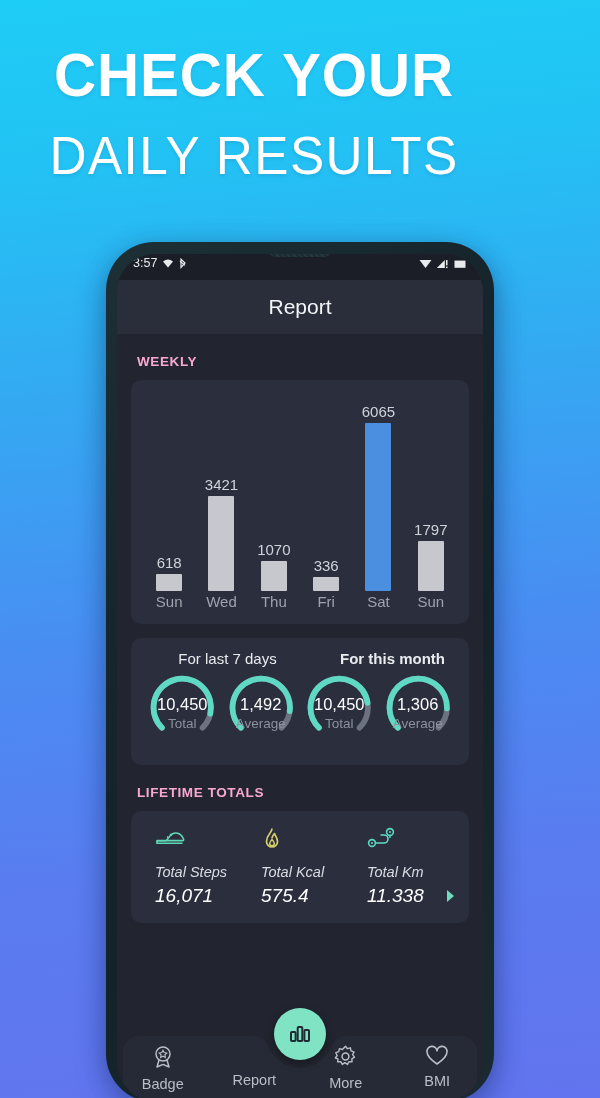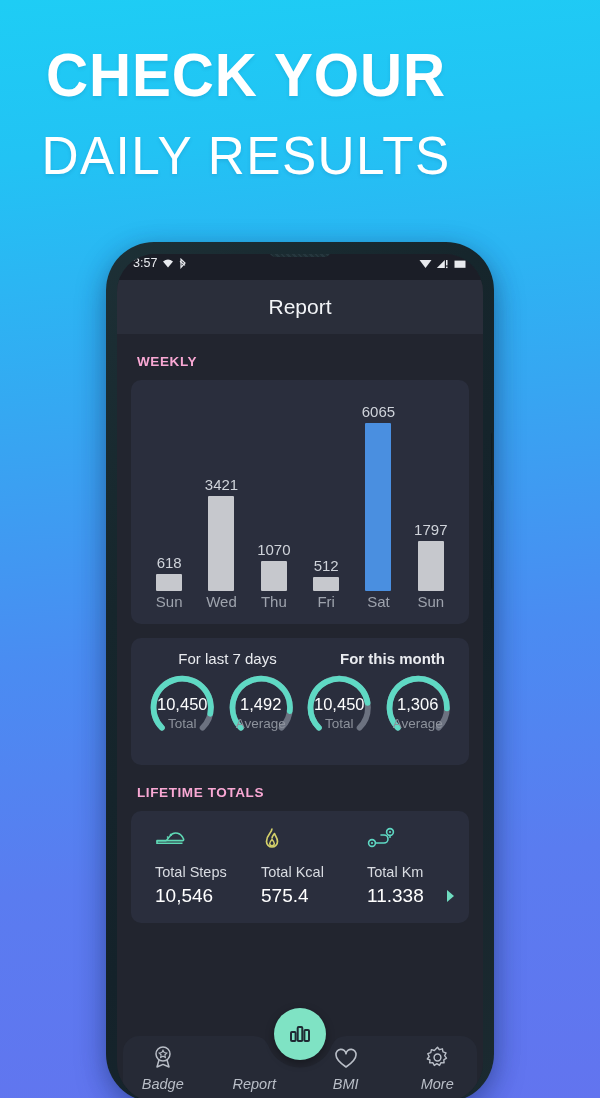--- a/index.html
+++ b/index.html
@@ -5,21 +5,21 @@
   * { margin:0; padding:0; box-sizing:border-box; }
   html, body { width:600px; height:1098px; }
   body {
     font-family: "Liberation Sans", sans-serif;
     background: linear-gradient(175deg, #1ecdf5 0%, #22c3f4 14%, #35a8f2 36%, #4a8cf2 58%, #5a7cf0 78%, #6274ef 100%);
     overflow:hidden;
     position:relative;
   }
 
   
-  .headline { position:absolute; top:44px; left:4px; width:484px; text-align:center; }
+  .headline { position:absolute; top:44px; left:12px; width:484px; text-align:center; }
   .hl-1 {
     font-family:"Liberation Sans Narrow","Liberation Sans",sans-serif;
     font-weight:bold; font-size:62px; letter-spacing:1px;
     color:#ffffff; line-height:1.0; transform:scaleX(0.94); transform-origin:center;
     text-shadow:0 2px 4px rgba(0,60,110,0.13);
   }
   .hl-2 {
     font-family:"Liberation Sans Narrow","Liberation Sans",sans-serif;
     font-weight:400; font-size:54px; letter-spacing:1.5px;
     color:#ffffff; line-height:1.0; margin-top:22px; transform:scaleX(0.95);
@@ -109,32 +109,32 @@
     color:#fdfdfe; font-size:16.5px;
   }
   .gauge .g-lab{
     position:absolute; width:100%; top:43px; text-align:center;
     color:#8d929c; font-size:13.5px;
   }
 
   
   .lt-card{ padding:16px 10px 16px 10px; position:relative; }
   .lt-row{ display:flex; }
-  .lt-item{ flex:1; padding-left:14px; }
+  .lt-item{ flex:1; padding-left:14px;font-style:italic; }
   .lt-ico{ height:30px; margin-bottom:7px; }
   .lt-name{ color:#d9dce2; font-size:14.5px; margin-bottom:5px; }
   .lt-num{ color:#ffffff; font-size:19px; }
   .lt-arrow{ position:absolute; right:13px; top:78px; }
 
   
   .navwrap{ position:absolute; left:0; bottom:0; width:100%; height:86px; }
   .navbg{ position:absolute; left:6px; bottom:4px; width:calc(100% - 12px); height:70px; }
   .navitems{
     position:absolute; left:0; bottom:10px; width:100%;
-    display:flex; align-items:flex-end;font-style:italic;
+    display:flex; 
   }
   .nav{ flex:1; display:flex; flex-direction:column; align-items:center; gap:3px; }
   .nav span{ color:#b9bec7; font-size:14.5px; }
   .nav.active span{ color:#b9bec7; }
   .fab{
     position:absolute; left:50%; transform:translateX(-50%);
     bottom:42px; width:52px; height:52px; border-radius:50%;
     background:#7fe3c4; display:flex; align-items:center; justify-content:center;
     box-shadow:0 3px 8px rgba(0,0,0,0.35);
   }
@@ -200,21 +200,21 @@
               <div class="val">3421</div>
               <div class="bar" style="height: 95px;"></div>
               <div class="day">Wed</div>
             </div>
             <div class="col">
               <div class="val">1070</div>
               <div class="bar" style="height: 30px;"></div>
               <div class="day">Thu</div>
             </div>
             <div class="col">
-              <div class="val">512</div>
+              <div class="val">336</div>
               <div class="bar" style="height: 14px;"></div>
               <div class="day">Fri</div>
             </div>
             <div class="col">
               <div class="val">6065</div>
               <div class="bar hl" style="height: 168px;"></div>
               <div class="day">Sat</div>
             </div>
             <div class="col">
               <div class="val">1797</div>
@@ -268,21 +268,21 @@
       <div class="sec-label">LIFETIME TOTALS</div>
       <div class="card lt-card">
         <div class="lt-row" id="lifetime">
             <div class="lt-item">
               <div class="lt-ico"><svg width="30" height="20" viewBox="0 0 30 20">
                   <path d="M2 14h9l4-5c1.5-2 3-3 5.5-3 3 0 5.5 1.6 7 4l1 2c.4.7 0 1.6-1 1.6H2z" fill="none" stroke="#5fd9b5" stroke-width="1.6" stroke-linejoin="round"></path>
                   <path d="M2 14v2.2h25.5" fill="none" stroke="#5fd9b5" stroke-width="1.6"></path>
                   <path d="M12 9.5l1.6 1.6M15 7l1.6 1.6" stroke="#5fd9b5" stroke-width="1.3"></path>
                 </svg></div>
        <div class="lt-name">Total Steps</div>
-       <div class="lt-num">10,546</div>
+       <div class="lt-num">16,071</div>
             </div>
             <div class="lt-item">
               <div class="lt-ico"><svg width="22" height="28" viewBox="0 0 22 28">
                   <path d="M11 1.5C11 6 5.5 7.5 5.5 14.5a5.5 5.5 0 0 0 11 0c0-3.5-2-5-3-8-1.2 2-2.5 2.5-2.5 5" fill="none" stroke="#d4d06a" stroke-width="1.7" stroke-linejoin="round"></path>
                   <path d="M11 12.5c1.6 1.6 2.3 2.6 2.3 4a2.3 2.3 0 1 1-4.6 0c0-1.3.8-2.4 2.3-4z" fill="none" stroke="#d4d06a" stroke-width="1.5"></path>
                 </svg></div>
        <div class="lt-name">Total Kcal</div>
        <div class="lt-num">575.4</div>
             </div>
             <div class="lt-item">
@@ -318,31 +318,31 @@
                 <path d="M11 5.2l1.2 2.4 2.6.4-1.9 1.8.5 2.6L11 11.2 8.6 12.4l.5-2.6-1.9-1.8 2.6-.4z" fill="none" stroke="#b9bec7" stroke-width="1.1"></path>
                 <path d="M7 15l-2 7 6-2.6L17 22l-2-7" fill="none" stroke="#b9bec7" stroke-width="1.5" stroke-linejoin="round"></path>
               </svg></div>
             <span>Badge</span>
           </div>
           <div class="nav active">
             <div style="height:24px"></div>
             <span>Report</span>
           </div>
           <div class="nav">
-            <div><svg width="24" height="21" viewBox="0 0 24 21">
-                <path d="M12 19C3.5 13.2 2 9.6 2 7a5 5 0 0 1 10-1.2A5 5 0 0 1 22 7c0 2.6-1.5 6.2-10 12z" fill="none" stroke="#b9bec7" stroke-width="1.6" stroke-linejoin="round"></path>
-              </svg></div>
-            <span>BMI</span>
-          </div>
-          <div class="nav">
             <div><svg width="23" height="23" viewBox="0 0 23 23">
                 <circle cx="11.5" cy="11.5" r="3.4" fill="none" stroke="#b9bec7" stroke-width="1.5"></circle>
                 <path d="M11.5 1.3l1.9 2.4 3-.9.6 3.1 3 1-1.4 2.8 1.9 2.5-2.7 1.6.3 3.1-3.1-.2-1.5 2.7-2.6-1.7-2.6 1.7-1.5-2.7-3.1.2.3-3.1L1.3 13l1.9-2.5L1.8 7.7l3-1 .6-3.1 3 .9z" fill="none" stroke="#b9bec7" stroke-width="1.4" stroke-linejoin="round"></path>
               </svg></div>
             <span>More</span>
+          </div>
+          <div class="nav">
+            <div><svg width="24" height="21" viewBox="0 0 24 21">
+                <path d="M12 19C3.5 13.2 2 9.6 2 7a5 5 0 0 1 10-1.2A5 5 0 0 1 22 7c0 2.6-1.5 6.2-10 12z" fill="none" stroke="#b9bec7" stroke-width="1.6" stroke-linejoin="round"></path>
+              </svg></div>
+            <span>BMI</span>
           </div>
         </div>
       <div class="fab">
         <svg width="22" height="20" viewBox="0 0 22 20">
           <rect x="2" y="8" width="4.6" height="9" rx="1" fill="none" stroke="#1f2a33" stroke-width="2"></rect>
           <rect x="8.7" y="3" width="4.6" height="14" rx="1" fill="none" stroke="#1f2a33" stroke-width="2"></rect>
           <rect x="15.4" y="6" width="4.6" height="11" rx="1" fill="none" stroke="#1f2a33" stroke-width="2"></rect>
         </svg>
       </div>
     </div>

